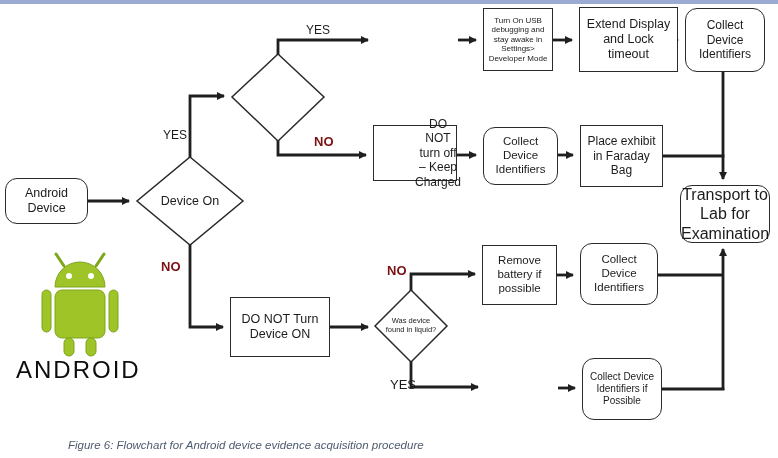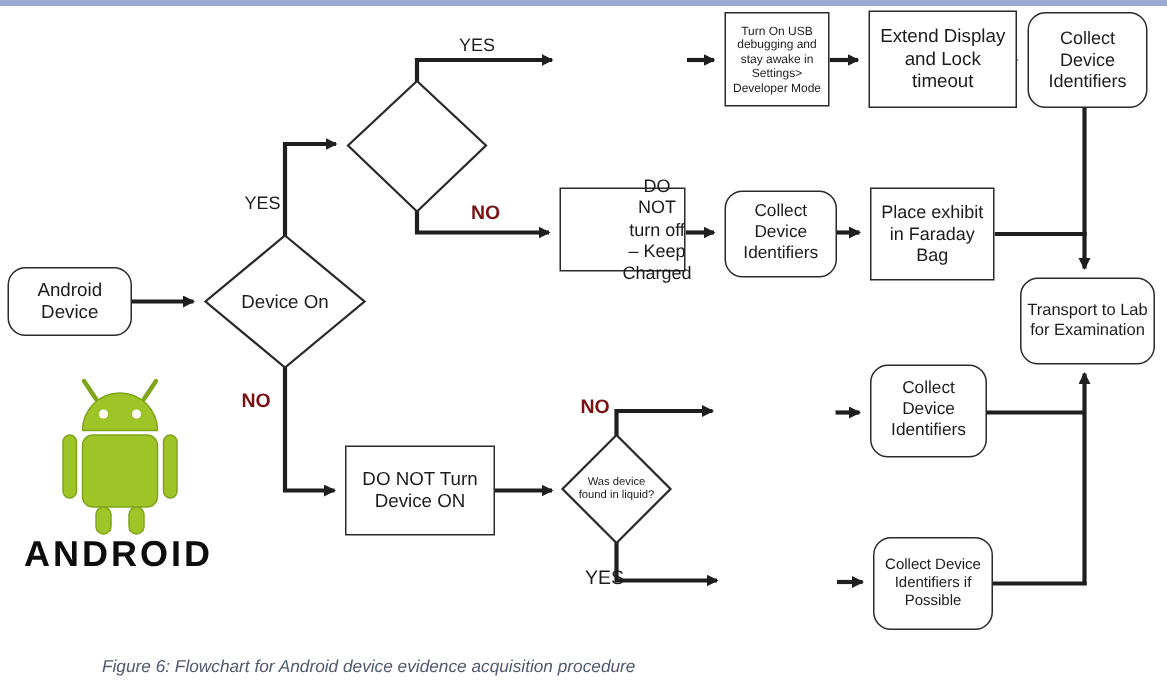--- a/index.html
+++ b/index.html
@@ -14,21 +14,21 @@
   }
   .rounded { border-radius:12px; }
   .dtext {
     position:absolute; display:flex; align-items:center; justify-content:center;
     text-align:center; color:#1c1c1c; line-height:1.18;
   }
   .lbl { position:absolute; color:#1c1c1c; font-size:12px; }
   .lbl-no { font-weight:bold; color:var(--no-label,#7a1214); font-size:13px; }
   .caption { position:absolute; left:68px; top:439px; width:420px; font-style:italic;
              font-size:11.5px; color:var(--caption,#4e5a6e); }
-  .wordmark { position:absolute; left:16px; top:356px; width:140px; font-weight:bold;
+  .wordmark { position:absolute; left:16px; top:356px; width:140px; font-weight:normal;
               font-size:24px; letter-spacing:2px; color:#0d0d0d; }
 </style>
 </head>
 <body>
 
 <div class="canvas">
 
   <div class="topbar"></div>
 
   <svg class="wires" viewBox="0 0 778 458" xmlns="http://www.w3.org/2000/svg">
@@ -74,24 +74,25 @@
   <div class="node" style="left:579px;top:7px;width:99px;height:65px;font-size:12.5px;">Extend Display and Lock timeout</div>
 
   <div class="node rounded" style="left:685px;top:8px;width:80px;height:64px;font-size:12px;">Collect Device Identifiers</div>
 
   <div class="node" style="left:373px;top:125px;width:84px;height:56px;font-size:12px;padding-left:48px;">DO NOT turn off – Keep Charged</div>
 
   <div class="node rounded" style="left:483px;top:127px;width:75px;height:58px;font-size:11.5px;">Collect Device Identifiers</div>
 
   <div class="node" style="left:580px;top:125px;width:83px;height:62px;font-size:12px;">Place exhibit in Faraday Bag</div>
 
-  <div class="node rounded" style="left:680px;top:185px;width:90px;height:58px;font-size:11px;">Transport to Lab for Examination</div>
+  <div class="node rounded" style="left:680px;top:185px;width:90px;height:58px;font-size:16px;">Transport to Lab for Examination</div>
 
   <div class="node" style="left:230px;top:297px;width:100px;height:60px;font-size:12.5px;">DO NOT Turn Device ON</div>
 
+  <div class="node" style="left:482px;top:245px;width:75px;height:60px;font-size:11.5px;">Remove battery if possible</div>
 
   <div class="node rounded" style="left:580px;top:243px;width:78px;height:62px;font-size:11.5px;">Collect Device Identifiers</div>
 
 
   <div class="node rounded" style="left:582px;top:358px;width:80px;height:62px;font-size:10px;">Collect Device Identifiers if Possible</div>
 
   <div class="dtext" style="left:154px;top:181px;width:72px;height:40px;font-size:12.5px;">Device On</div>
   <div class="dtext" style="left:382px;top:299px;width:58px;height:54px;font-size:7.5px;">Was device found in liquid?</div>
 
   <div class="lbl" style="left:163px;top:128px;">YES</div>

